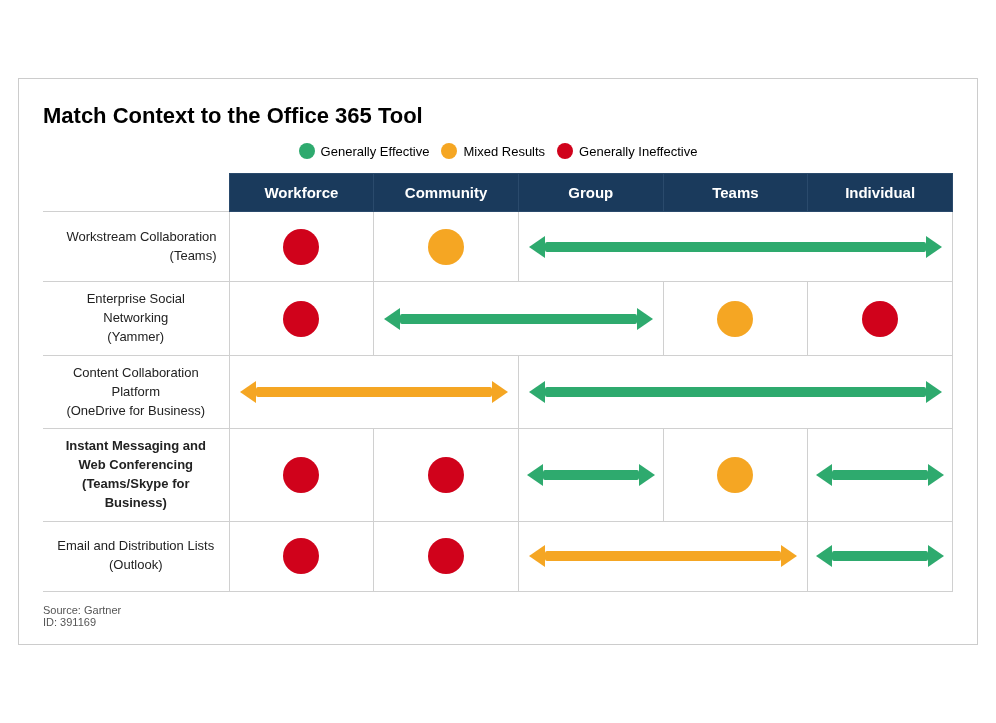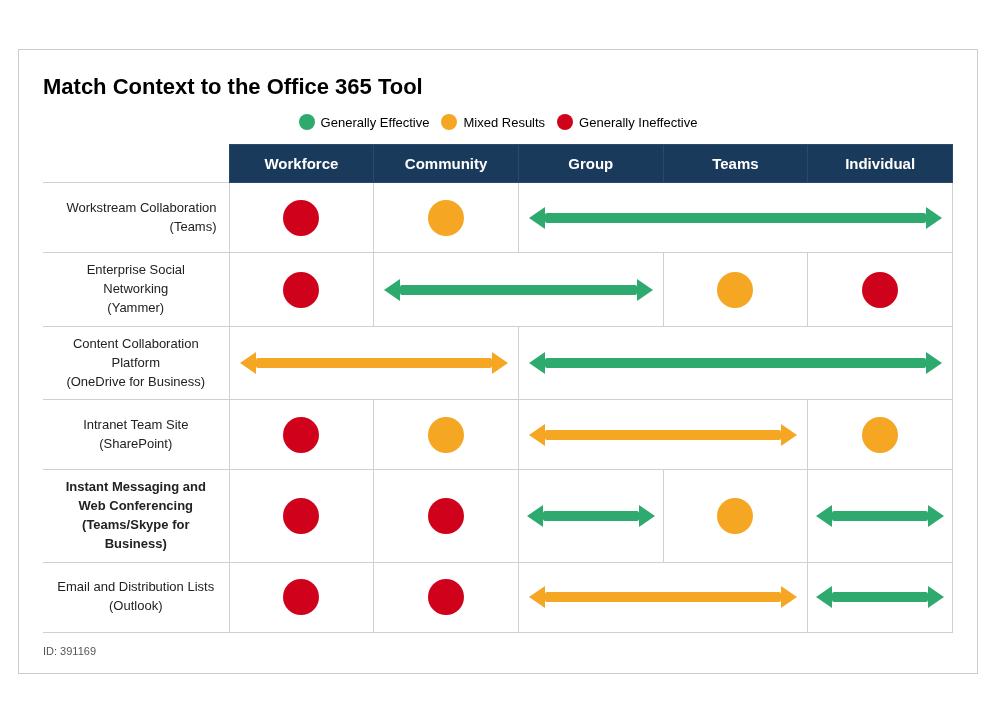--- a/index.html
+++ b/index.html
@@ -212,112 +212,86 @@
             <div style="display: flex; align-items: center; justify-content: center; width: 100%; height: 44px;">
               <div style="display: flex; align-items: center; width: 100%;">
                 <div style="width: 0px; height: 0px; border-top: 11px solid transparent; border-bottom: 11px solid transparent; border-right: 16px solid rgb(46, 170, 110); flex-shrink: 0;"></div>
                 <div style="flex: 1 1 0%; height: 10px; background: rgb(46, 170, 110); border-radius: 2px;"></div>
                 <div style="width: 0px; height: 0px; border-top: 11px solid transparent; border-bottom: 11px solid transparent; border-left: 16px solid rgb(46, 170, 110); flex-shrink: 0;"></div>
               </div>
             </div>
           </td>
         </tr>
         <tr>
-          <td style="text-align: center; font-size: 13px; padding: 8px 12px; border-left: none; line-height: 1.45;">Intranet Team Site<br>(SharePoint)</td>
-          <td class="cell">
-            <div class="cell-inner">
-              <span class="big-dot big-dot-red"></span>
+          <td style="text-align: center; font-size: 13px; padding: 8px 12px; border-left: none; line-height: 1.45; font-weight: bold;">Instant Messaging and<br>Web Conferencing<br>(Teams/Skype for Business)</td>
+          <td class="cell">
+            <div class="cell-inner">
+              <span class="big-dot big-dot-red"></span>
+            </div>
+          </td>
+          <td class="cell">
+            <div class="cell-inner">
+              <span class="big-dot big-dot-red"></span>
+            </div>
+          </td>
+          <td class="cell" style="padding: 0px 8px;">
+            <div style="display: flex; align-items: center; justify-content: center; width: 100%; height: 44px;">
+              <div style="display: flex; align-items: center; width: 100%;">
+                <div style="width: 0px; height: 0px; border-top: 11px solid transparent; border-bottom: 11px solid transparent; border-right: 16px solid rgb(46, 170, 110); flex-shrink: 0;"></div>
+                <div style="flex: 1 1 0%; height: 10px; background: rgb(46, 170, 110); border-radius: 2px;"></div>
+                <div style="width: 0px; height: 0px; border-top: 11px solid transparent; border-bottom: 11px solid transparent; border-left: 16px solid rgb(46, 170, 110); flex-shrink: 0;"></div>
+              </div>
             </div>
           </td>
           <td class="cell">
             <div class="cell-inner">
               <span class="big-dot big-dot-orange"></span>
+            </div>
+          </td>
+          <td class="cell" style="padding: 0px 8px;">
+            <div style="display: flex; align-items: center; justify-content: center; width: 100%; height: 44px;">
+              <div style="display: flex; align-items: center; width: 100%;">
+                <div style="width: 0px; height: 0px; border-top: 11px solid transparent; border-bottom: 11px solid transparent; border-right: 16px solid rgb(46, 170, 110); flex-shrink: 0;"></div>
+                <div style="flex: 1 1 0%; height: 10px; background: rgb(46, 170, 110); border-radius: 2px;"></div>
+                <div style="width: 0px; height: 0px; border-top: 11px solid transparent; border-bottom: 11px solid transparent; border-left: 16px solid rgb(46, 170, 110); flex-shrink: 0;"></div>
+              </div>
+            </div>
+          </td>
+        </tr>
+        <tr>
+          <td style="text-align: center; font-size: 13px; padding: 8px 12px; border-left: none; line-height: 1.45;">Email and Distribution Lists<br>(Outlook)</td>
+          <td class="cell">
+            <div class="cell-inner">
+              <span class="big-dot big-dot-red"></span>
+            </div>
+          </td>
+          <td class="cell">
+            <div class="cell-inner">
+              <span class="big-dot big-dot-red"></span>
             </div>
           </td>
           <td colspan="2" class="colspan-cell" style="vertical-align: middle; text-align: center; padding: 0px 10px;">
             <div style="display: flex; align-items: center; justify-content: center; width: 100%; height: 44px;">
               <div style="display: flex; align-items: center; width: 100%;">
                 <div style="width: 0px; height: 0px; border-top: 11px solid transparent; border-bottom: 11px solid transparent; border-right: 16px solid rgb(245, 166, 35); flex-shrink: 0;"></div>
                 <div style="flex: 1 1 0%; height: 10px; background: rgb(245, 166, 35); border-radius: 2px;"></div>
                 <div style="width: 0px; height: 0px; border-top: 11px solid transparent; border-bottom: 11px solid transparent; border-left: 16px solid rgb(245, 166, 35); flex-shrink: 0;"></div>
               </div>
             </div>
           </td>
-          <td class="cell">
-            <div class="cell-inner">
-              <span class="big-dot big-dot-orange"></span>
-            </div>
-          </td>
-        </tr>
-        <tr>
-          <td style="text-align: center; font-size: 13px; padding: 8px 12px; border-left: none; line-height: 1.45; font-weight: bold;">Instant Messaging and<br>Web Conferencing<br>(Teams/Skype for Business)</td>
-          <td class="cell">
-            <div class="cell-inner">
-              <span class="big-dot big-dot-red"></span>
-            </div>
-          </td>
-          <td class="cell">
-            <div class="cell-inner">
-              <span class="big-dot big-dot-red"></span>
-            </div>
-          </td>
-          <td class="cell" style="padding: 0px 8px;">
-            <div style="display: flex; align-items: center; justify-content: center; width: 100%; height: 44px;">
-              <div style="display: flex; align-items: center; width: 100%;">
-                <div style="width: 0px; height: 0px; border-top: 11px solid transparent; border-bottom: 11px solid transparent; border-right: 16px solid rgb(46, 170, 110); flex-shrink: 0;"></div>
-                <div style="flex: 1 1 0%; height: 10px; background: rgb(46, 170, 110); border-radius: 2px;"></div>
-                <div style="width: 0px; height: 0px; border-top: 11px solid transparent; border-bottom: 11px solid transparent; border-left: 16px solid rgb(46, 170, 110); flex-shrink: 0;"></div>
-              </div>
-            </div>
-          </td>
-          <td class="cell">
-            <div class="cell-inner">
-              <span class="big-dot big-dot-orange"></span>
-            </div>
-          </td>
-          <td class="cell" style="padding: 0px 8px;">
-            <div style="display: flex; align-items: center; justify-content: center; width: 100%; height: 44px;">
-              <div style="display: flex; align-items: center; width: 100%;">
-                <div style="width: 0px; height: 0px; border-top: 11px solid transparent; border-bottom: 11px solid transparent; border-right: 16px solid rgb(46, 170, 110); flex-shrink: 0;"></div>
-                <div style="flex: 1 1 0%; height: 10px; background: rgb(46, 170, 110); border-radius: 2px;"></div>
-                <div style="width: 0px; height: 0px; border-top: 11px solid transparent; border-bottom: 11px solid transparent; border-left: 16px solid rgb(46, 170, 110); flex-shrink: 0;"></div>
-              </div>
-            </div>
-          </td>
-        </tr>
-        <tr>
-          <td style="text-align: center; font-size: 13px; padding: 8px 12px; border-left: none; line-height: 1.45;">Email and Distribution Lists<br>(Outlook)</td>
-          <td class="cell">
-            <div class="cell-inner">
-              <span class="big-dot big-dot-red"></span>
-            </div>
-          </td>
-          <td class="cell">
-            <div class="cell-inner">
-              <span class="big-dot big-dot-red"></span>
-            </div>
-          </td>
-          <td colspan="2" class="colspan-cell" style="vertical-align: middle; text-align: center; padding: 0px 10px;">
-            <div style="display: flex; align-items: center; justify-content: center; width: 100%; height: 44px;">
-              <div style="display: flex; align-items: center; width: 100%;">
-                <div style="width: 0px; height: 0px; border-top: 11px solid transparent; border-bottom: 11px solid transparent; border-right: 16px solid rgb(245, 166, 35); flex-shrink: 0;"></div>
-                <div style="flex: 1 1 0%; height: 10px; background: rgb(245, 166, 35); border-radius: 2px;"></div>
-                <div style="width: 0px; height: 0px; border-top: 11px solid transparent; border-bottom: 11px solid transparent; border-left: 16px solid rgb(245, 166, 35); flex-shrink: 0;"></div>
-              </div>
-            </div>
-          </td>
           <td class="cell" style="padding: 0px 8px;">
             <div style="display: flex; align-items: center; justify-content: center; width: 100%; height: 44px;">
               <div style="display: flex; align-items: center; width: 100%;">
                 <div style="width: 0px; height: 0px; border-top: 11px solid transparent; border-bottom: 11px solid transparent; border-right: 16px solid rgb(46, 170, 110); flex-shrink: 0;"></div>
                 <div style="flex: 1 1 0%; height: 10px; background: rgb(46, 170, 110); border-radius: 2px;"></div>
                 <div style="width: 0px; height: 0px; border-top: 11px solid transparent; border-bottom: 11px solid transparent; border-left: 16px solid rgb(46, 170, 110); flex-shrink: 0;"></div>
               </div>
             </div>
           </td>
         </tr>
       </tbody>
   </table>
 
   <div class="footer">
+    <div>Source:  Gartner</div>
     <div>ID: 391169</div>
   </div>
 </div>
 
 </body></html>

